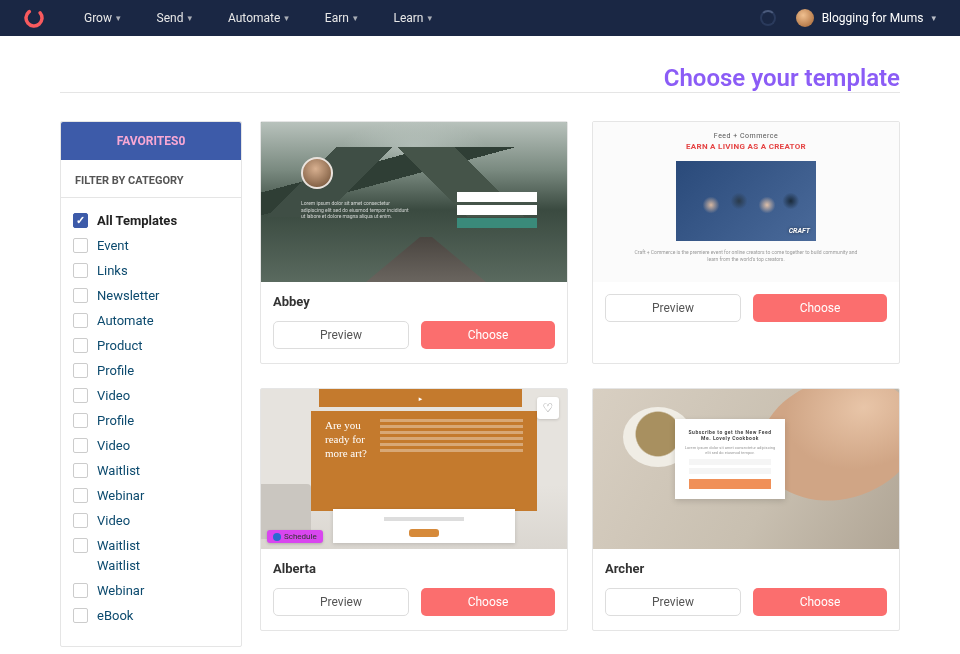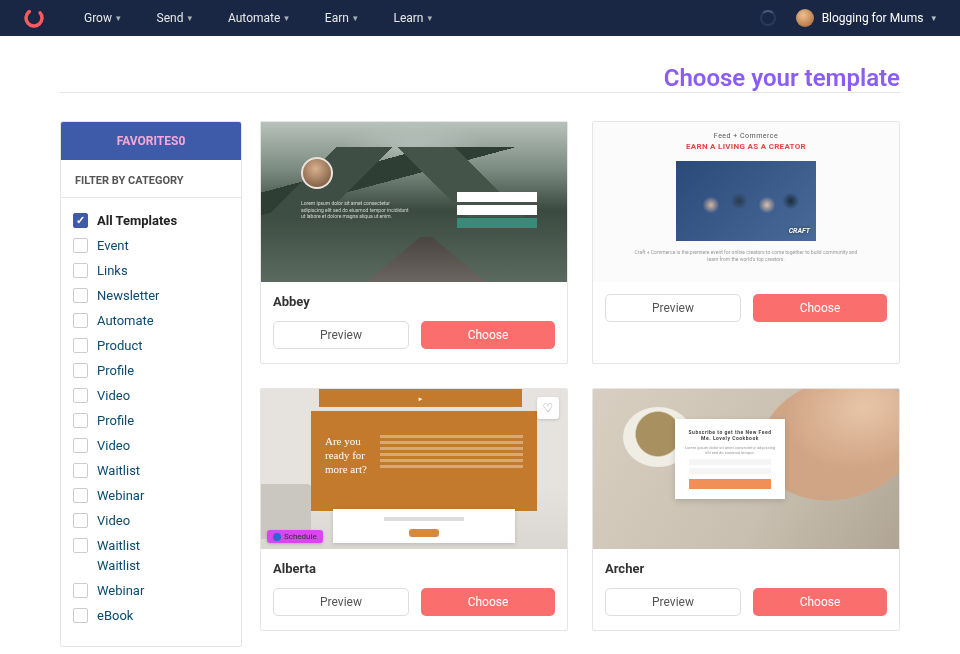--- a/index.html
+++ b/index.html
@@ -78,21 +78,21 @@
       radial-gradient(circle 14px at 65% 55%,#e0c0a8,transparent 60%),
       radial-gradient(circle 14px at 82% 50%,#1a2a3a,transparent 60%)}
   .t-acad .logo{position:absolute;right:6px;bottom:6px;color:#fff;font-size:7px;font-style:italic;font-weight:700;text-shadow:0 0 3px rgba(0,0,0,.6)}
   .t-acad .cap{font-size:5px;color:#999;text-align:center;margin:8px 40px 0;line-height:1.3}
   
   .t-alb{background:#e8e5e0}
   .t-alb .bgimg{position:absolute;inset:0;background:linear-gradient(180deg,#e6e3de 60%,#dad6d0 100%)}
   .t-alb .bgimg::before{content:"";position:absolute;left:-10px;bottom:10px;width:60px;height:55px;background:#cac6c0;border-radius:4px 4px 0 0}
   .t-alb .bar{position:absolute;left:58px;right:45px;top:0;height:18px;background:var(--orange)}
   .t-alb .play{position:absolute;left:50%;top:6px;transform:translateX(-50%);color:#fff;font-size:7px}
-  .t-alb .panel{position:absolute;left:50px;right:30px;top:22px;height:100px;background:var(--orange);display:flex;padding:24px 14px 14px;gap:0}
+  .t-alb .panel{position:absolute;left:50px;right:30px;top:22px;height:100px;background:var(--orange);display:flex;padding:8px 14px 14px;gap:0}
   .t-alb .q{color:#fff;font-size:11px;line-height:1.25;width:55px;font-family:Georgia,serif}
   .t-alb .lines{flex:1}
   .t-alb .lines div{height:3px;background:rgba(255,255,255,.35);margin-bottom:3px}
   .t-alb .wh{position:absolute;left:72px;right:52px;bottom:6px;height:34px;background:#fff;box-shadow:0 1px 4px rgba(0,0,0,.15)}
   .t-alb .wh::before{content:"";position:absolute;left:50%;top:8px;transform:translateX(-50%);width:80px;height:4px;background:#ddd}
   .t-alb .wh::after{content:"";position:absolute;left:50%;top:20px;transform:translateX(-50%);width:30px;height:8px;background:#d68a3a;border-radius:3px}
   .t-alb .sched{position:absolute;left:6px;bottom:6px;background:#d946ef;border-radius:3px;padding:2px 6px;font-size:8px;display:flex;align-items:center;gap:3px;color:#333;box-shadow:0 1px 3px rgba(0,0,0,.2)}
   .t-alb .sdot{width:8px;height:8px;border-radius:50%;background:#2a6ad0}
   .t-alb .heart{position:absolute;right:8px;top:8px;width:22px;height:22px;background:#fff;border-radius:3px;display:flex;align-items:center;justify-content:center;color:#888;font-size:12px;box-shadow:0 1px 3px rgba(0,0,0,.15)}
   

